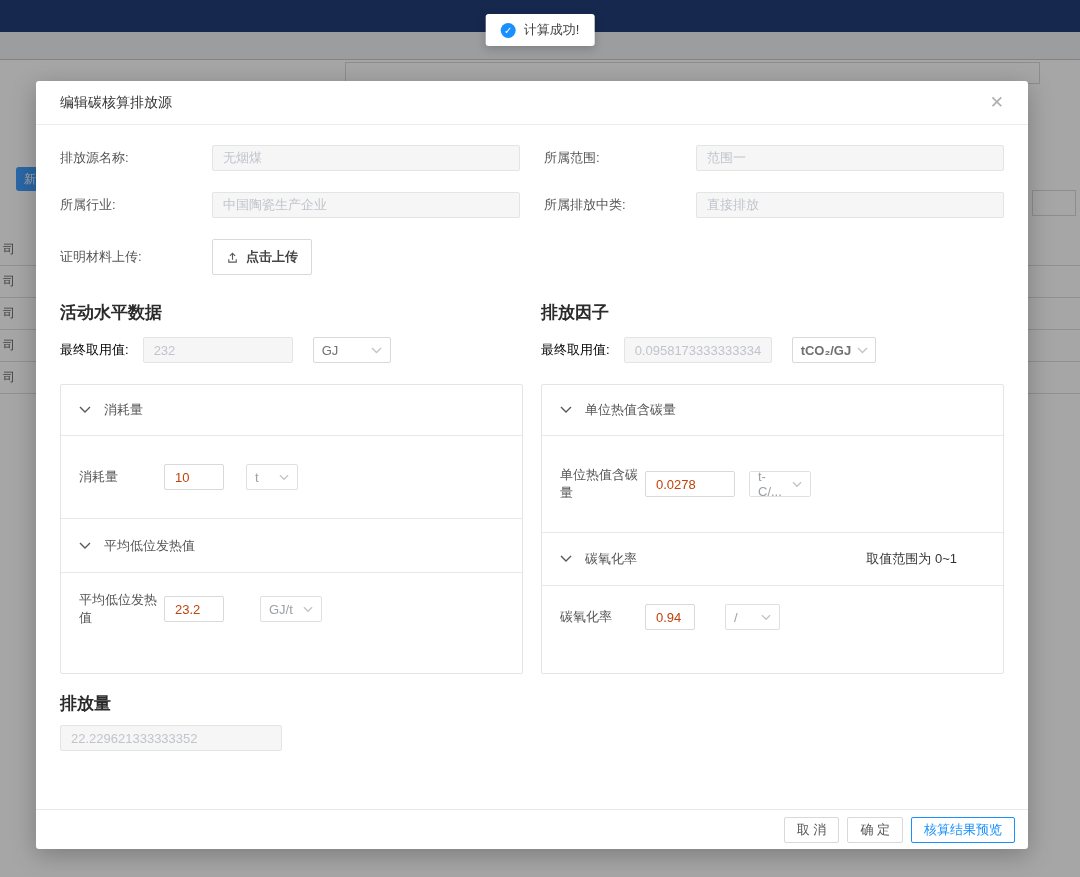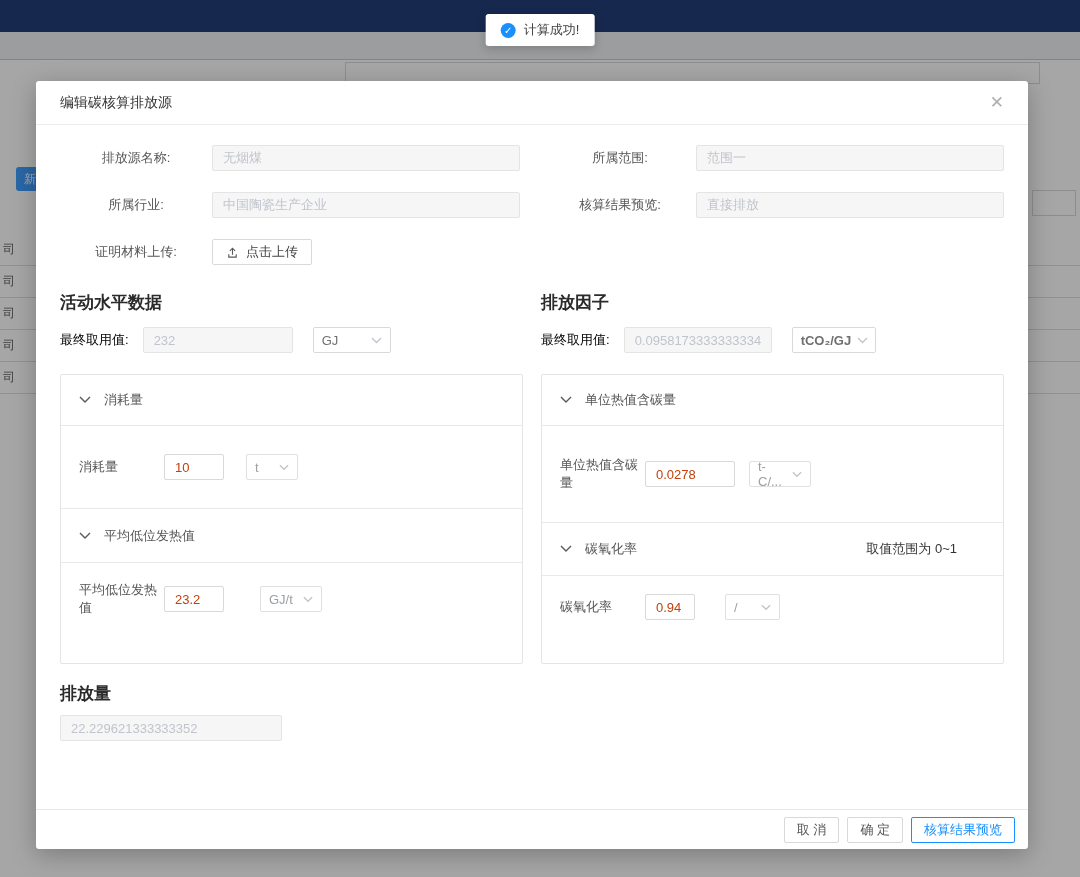--- a/index.html
+++ b/index.html
@@ -28,37 +28,37 @@
   
   .modal { position:absolute; left:36px; top:81px; width:992px; height:768px; background:#fff; z-index:20;
            border-radius:3px; box-shadow:0 6px 24px rgba(0,0,0,0.25); }
   .m-header { height:44px; padding:16px 24px; display:flex; align-items:center; justify-content:space-between;
               border-bottom:1px solid #ececec; font-size:14px; color:#333; }
   .m-close { font-size:17px; color:#b0b0b0; cursor:pointer; line-height:1; }
   .m-body { padding:20px 24px 0; }
 
   .frow { display:flex; gap:24px; margin-bottom:21px; }
   .fcell { flex:1; display:flex; align-items:center; min-height:26px; }
-  .flabel { width:152px; flex:none; font-size:13px; color:#555;text-align:center; }
+  .flabel { width:152px; flex:none; font-size:13px; color:#555; }
   .fctrl { flex:1; }
 
   .inp { height:26px; width:100%; border:1px solid #d9d9d9; border-radius:2px; padding:0 10px;
          font-size:13px; color:#c2410c; background:#fff; outline:none; }
   .inp.dis { background:#f6f6f6; color:#c0c4cc; border-color:#e4e4e4; }
   .inp.mini { width:60px; flex:none; }
 
   .sel { height:26px; border:1px solid #d9d9d9; border-radius:2px; background:#fff;
          display:flex; align-items:center; justify-content:space-between; padding:0 8px;
          font-size:13px; color:#707070; cursor:pointer; }
   .sel .chev { flex:none; margin-left:6px; }
   .sel.unit { color:#9aa0a6; border-color:#e0e0e0; }
 
-  .upload-btn { display:inline-flex; align-items:center; gap:7px; height:26px; padding:0 13px;
+  .upload-btn { display:inline-flex; align-items:center; gap:7px; height:36px; padding:0 13px;
                 border:1px solid #d9d9d9; border-radius:2px; background:#fff; font-size:13px;
-                color:#444; font-weight:400; cursor:pointer; }
+                color:#444; font-weight:700; cursor:pointer; }
 
   .cols { display:flex; gap:18px; }
   .col { flex:1; min-width:0; }
   .sec-title { font-size:17px; font-weight:700; color:#2b2b2b; margin-top:8px; }
   .final-row { display:flex; align-items:center; margin-top:13px; }
   .final-label { font-size:13px; color:#000000; margin-right:14px; flex:none; }
 
   .collapse { margin-top:21px; border:1px solid #e4e4e4; border-radius:2px; height:290px; display:flex; flex-direction:column; }
   .c-head { display:flex; align-items:center; padding:0 18px; border-bottom:1px solid #e8e8e8;
             font-size:13px; color:#555; flex:none; cursor:pointer; }
@@ -134,21 +134,21 @@
           <div class="fctrl"><input class="inp dis" disabled="" value="范围一" style=""></div>
         </div>
       </div>
 
       <div class="frow">
         <div class="fcell">
           <span class="flabel">所属行业:</span>
           <div class="fctrl"><input class="inp dis" disabled="" value="中国陶瓷生产企业" style=""></div>
         </div>
         <div class="fcell">
-          <span class="flabel">核算结果预览:</span>
+          <span class="flabel">所属排放中类:</span>
           <div class="fctrl"><input class="inp dis" disabled="" value="直接排放" style=""></div>
         </div>
       </div>
 
 
       <div class="frow" style="margin-bottom:18px;">
         <div class="fcell">
           <span class="flabel">证明材料上传:</span>
           <div class="fctrl">
             <button class="upload-btn">

